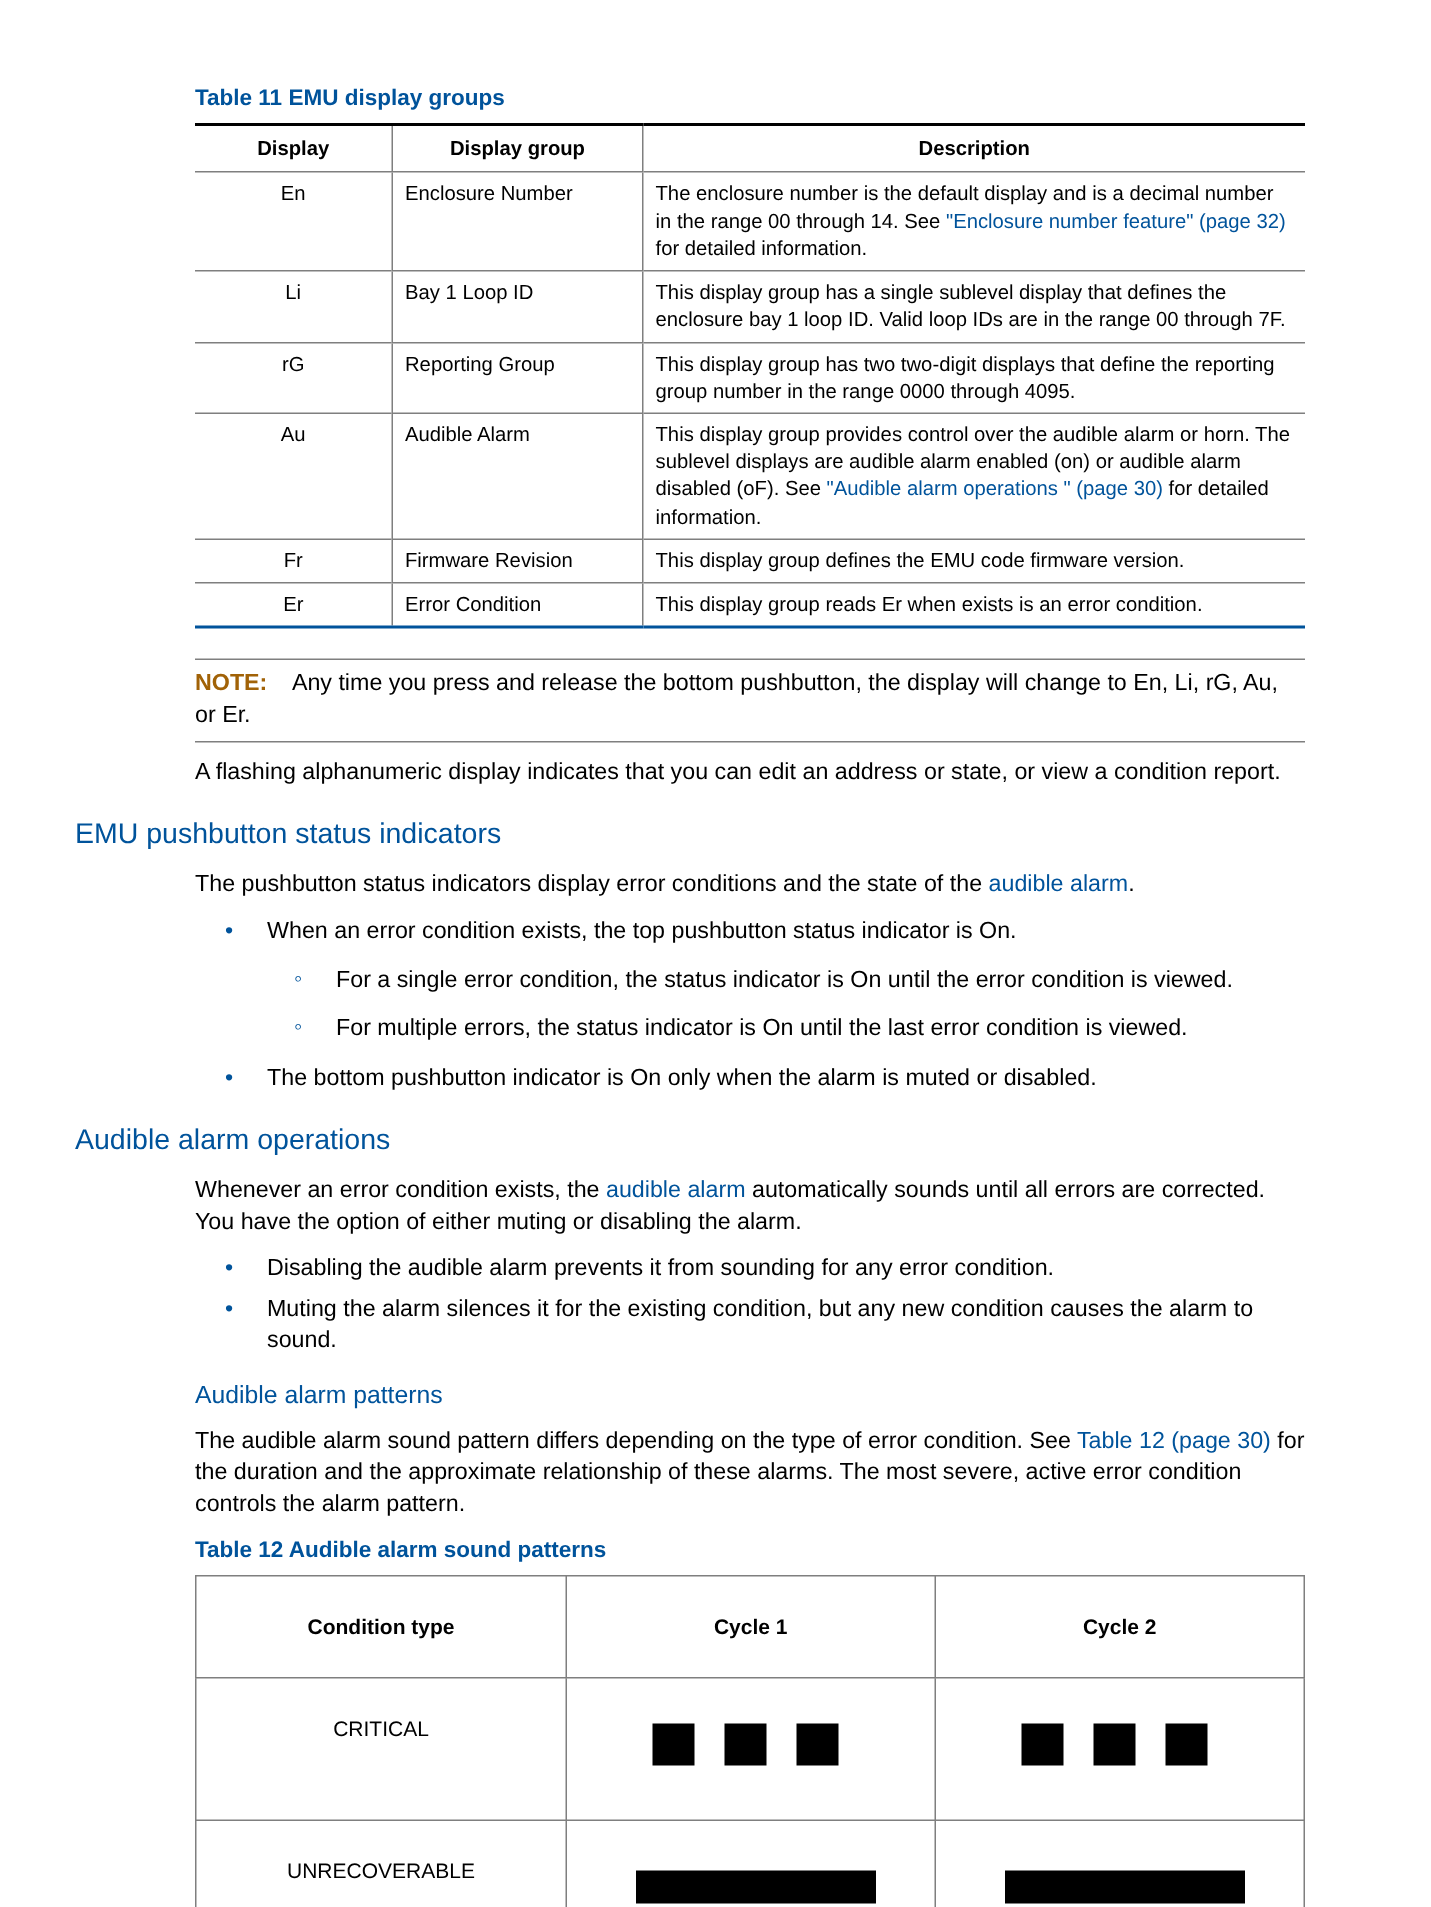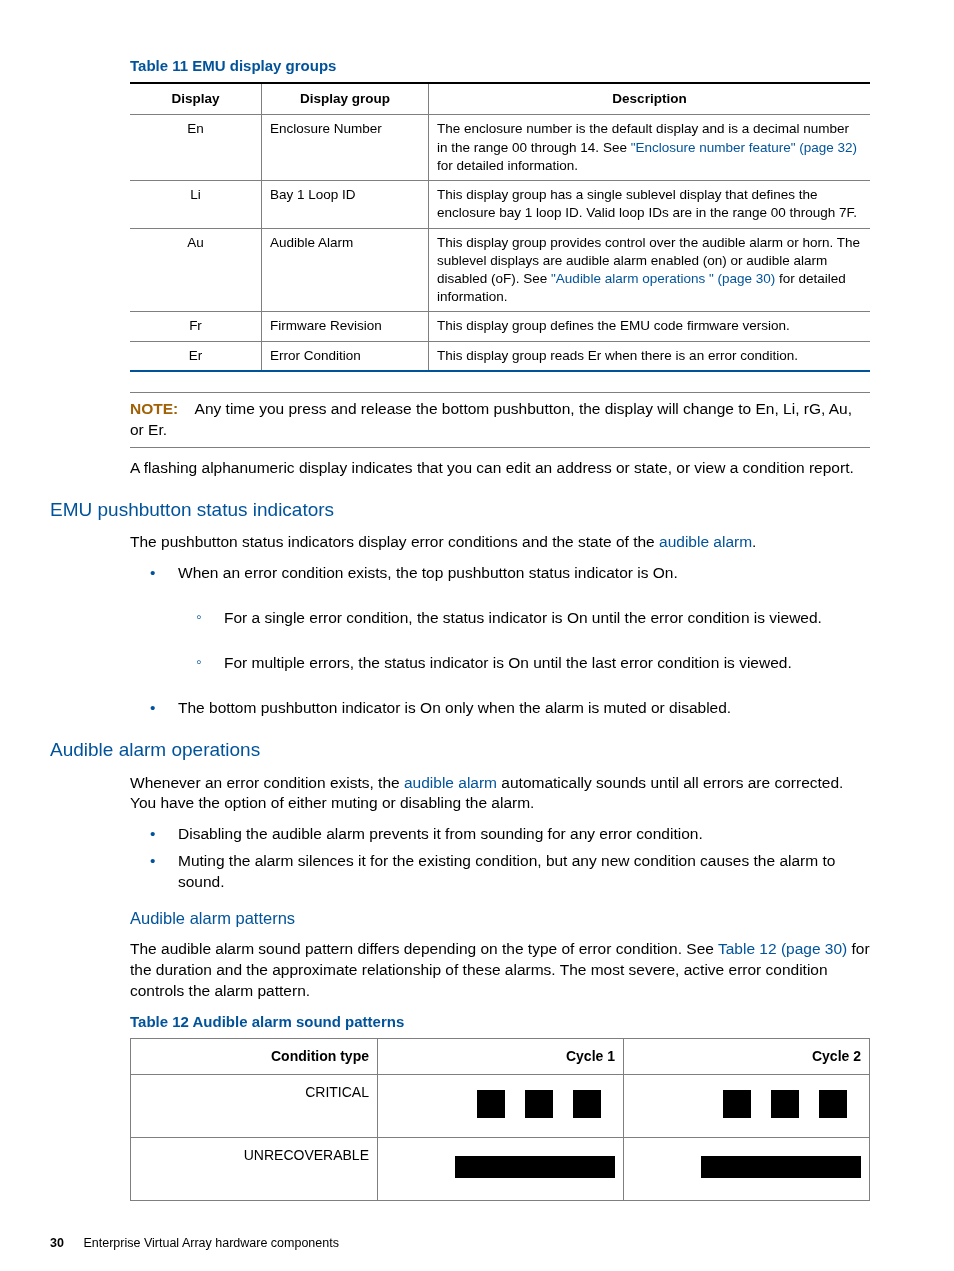--- a/index.html
+++ b/index.html
@@ -89,39 +89,39 @@
     top: 0;
   }
   ul.lvl2 {
     margin: 4px 0 0 18px;
     padding: 0;
   }
   ul.lvl2 > li {
     list-style: none;
     position: relative;
     padding-left: 28px;
-    margin: 24px 0;
+    margin: 12px 0;
   }
   ul.lvl2 > li::before {
     content: "◦";
     color: #00539b;
     position: absolute;
     left: 0;
     top: -1px;
   }
   .tbl12 {
     border-collapse: collapse;
     width: 740px;
     margin-left: 80px;
     font-size: 14px;
   }
   .tbl12 th, .tbl12 td {
     border: 1px solid #7f7f7f;
-    padding: 8px 8px;
-    text-align: right;
+    padding: 24px 8px;
+    text-align: center;
     vertical-align: top;
   }
   .tbl12 th { font-weight: bold; }
   .tbl12 .condcol { width: 230px; }
   .tbl12 td.cyc { height: 46px; vertical-align: middle; }
   .bar-solid {
     display: inline-block;
     width: 160px; height: 22px;
     background: #000;
     margin-left: 6px;
@@ -156,33 +156,38 @@
       <td class="c1">En</td>
       <td class="c2">Enclosure Number</td>
       <td><span>The enclosure number is the default display and is a decimal number in the range 00 through 14. See </span><span class="link">"Enclosure number feature" (page 32)</span><span> for detailed information.</span></td>
     </tr>
     <tr>
       <td class="c1">Li</td>
       <td class="c2">Bay 1 Loop ID</td>
       <td>This display group has a single sublevel display that defines the enclosure bay 1 loop ID. Valid loop IDs are in the range 00 through 7F.</td>
     </tr>
     <tr>
+      <td class="c1">rG</td>
+      <td class="c2">Reporting Group</td>
+      <td>This display group has two two-digit displays that define the reporting group number in the range 0000 through 4095.</td>
+    </tr>
+    <tr>
       <td class="c1">Au</td>
       <td class="c2">Audible Alarm</td>
       <td><span>This display group provides control over the audible alarm or horn. The sublevel displays are audible alarm enabled (on) or audible alarm disabled (oF). See </span><span class="link">"Audible alarm operations " (page 30)</span><span> for detailed information.</span></td>
     </tr>
     <tr>
       <td class="c1">Fr</td>
       <td class="c2">Firmware Revision</td>
       <td>This display group defines the EMU code firmware version.</td>
     </tr>
     <tr>
       <td class="c1">Er</td>
       <td class="c2">Error Condition</td>
-      <td>This display group reads Er when there is an error condition.</td>
+      <td>This display group reads Er when exists is an error condition.</td>
     </tr>
   </tbody>
 </table>
 
 <div class="note-block">
   <span class="note-label">NOTE:</span>&nbsp;&nbsp;&nbsp;<span> Any time you press and release the bottom pushbutton, the display will change to En, Li, rG, Au, or Er.</span>
 </div>
 
 <p class="body-para">A flashing alphanumeric display indicates that you can edit an address or state, or view a condition report.</p>
 

